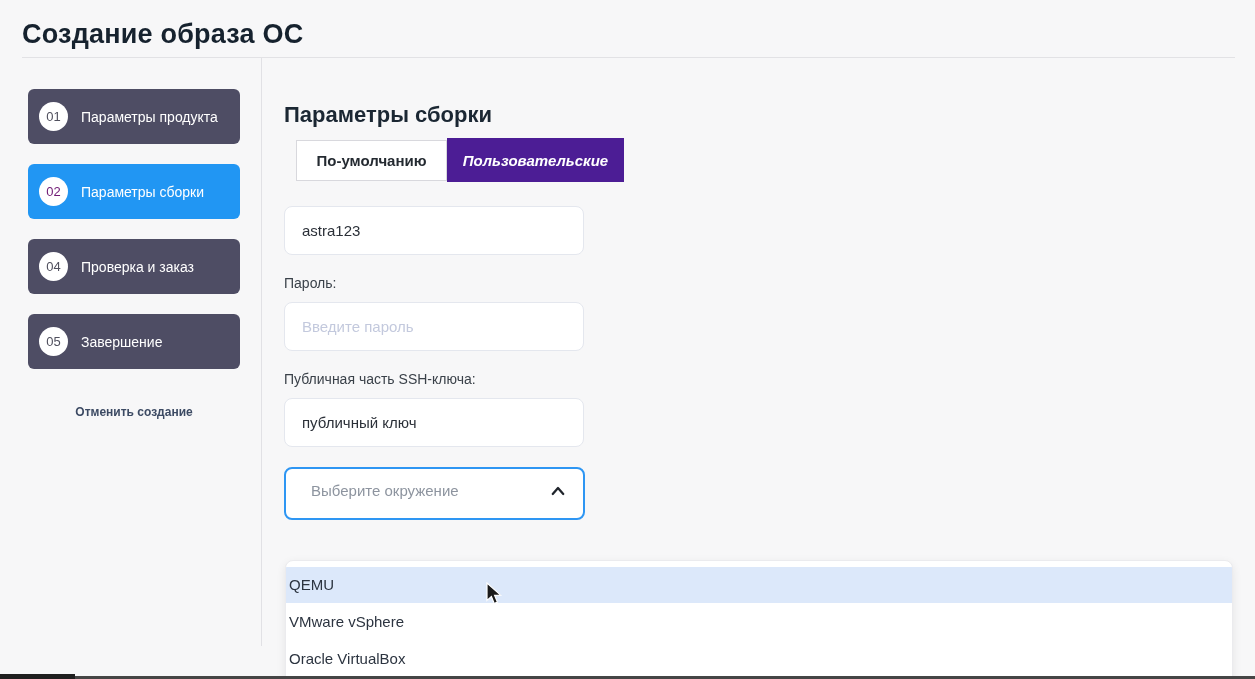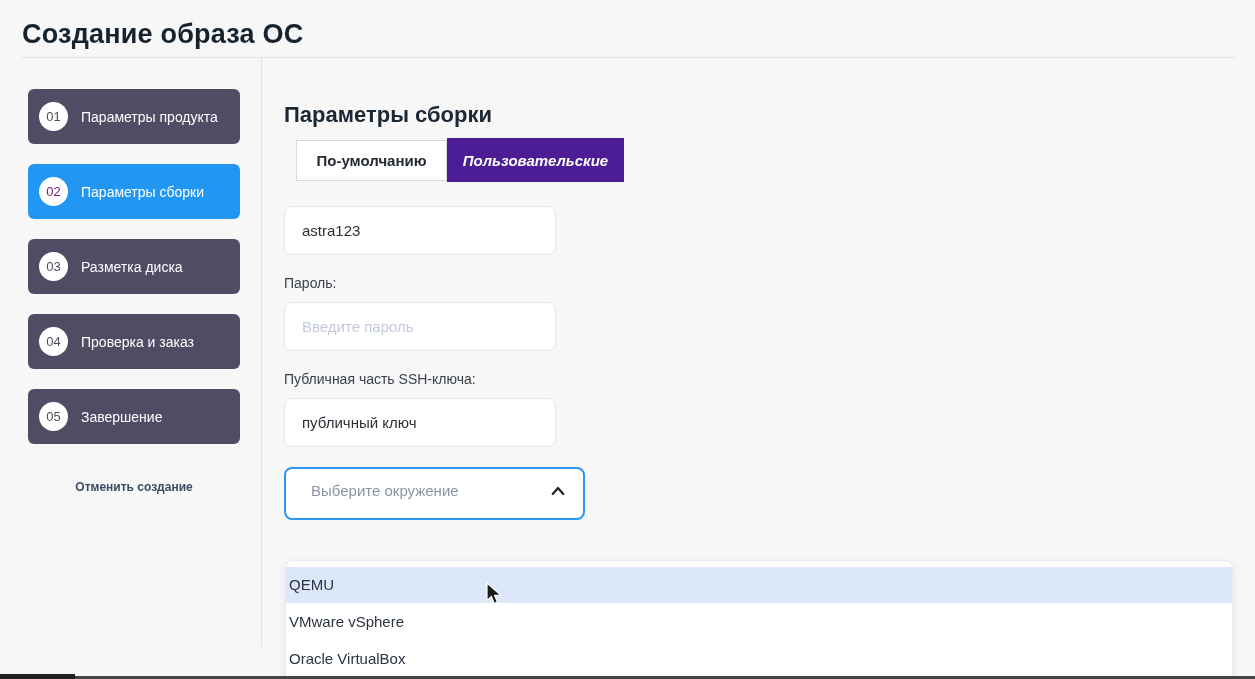--- a/index.html
+++ b/index.html
@@ -40,21 +40,21 @@
   .main { padding:43px 0 0 22px; }
   .section-title { font-size:22px; font-weight:700; color:#1b2733; line-height:27px; }
   .tabs { display:flex; align-items:flex-start; margin-top:12px; height:46px;margin-left:12px; }
   .tab { display:flex; align-items:center; justify-content:center; font-size:15px; font-weight:700; cursor:pointer; }
   .tab-default { width:151px; height:41px; background:#ffffff; border:1px solid #d8d8dd; color:#242a31; }
   .tab-custom { width:177px; height:44px; margin-top:-2px; background:#4c1d95; color:#ffffff;font-style:italic; }
   .field { margin-top:20px; }
   .field:first-of-type { margin-top:22px; }
   .field-label { font-size:14px; color:#3a4149; display:block; }
   .text-input {
-    display:block; margin-top:11px; width:272px; height:49px;
+    display:block; margin-top:11px; width:300px; height:49px;
     border:1px solid #e4e7ee; border-radius:8px; background:#ffffff;
     padding:0 12px 0 17px; font-size:15px; color:#2b3038;
     font-family:"Liberation Sans", sans-serif; outline:none;
   }
   .text-input::placeholder { color:#c3c9dd; opacity:1; }
   .select-box {
     margin-top:10px; width:301px; height:53px; background:#ffffff;
     border:2px solid #2e96f3; border-radius:8px;
     display:flex; align-items:center; justify-content:space-between;
     padding:0 16px 6px 25px; cursor:pointer;
@@ -87,24 +87,20 @@
   <div class="content-row">
 
     <div class="sidebar">
       <div class="step">
         <span class="step-num">01</span>
         <span class="step-label">Параметры продукта</span>
       </div>
       <div class="step active">
         <span class="step-num">02</span>
         <span class="step-label">Параметры сборки</span>
-      </div>
-      <div class="step">
-        <span class="step-num">03</span>
-        <span class="step-label">Разметка диска</span>
       </div>
       <div class="step">
         <span class="step-num">04</span>
         <span class="step-label">Проверка и заказ</span>
       </div>
       <div class="step">
         <span class="step-num">05</span>
         <span class="step-label">Завершение</span>
       </div>
       <a class="cancel-link">Отменить создание</a>

